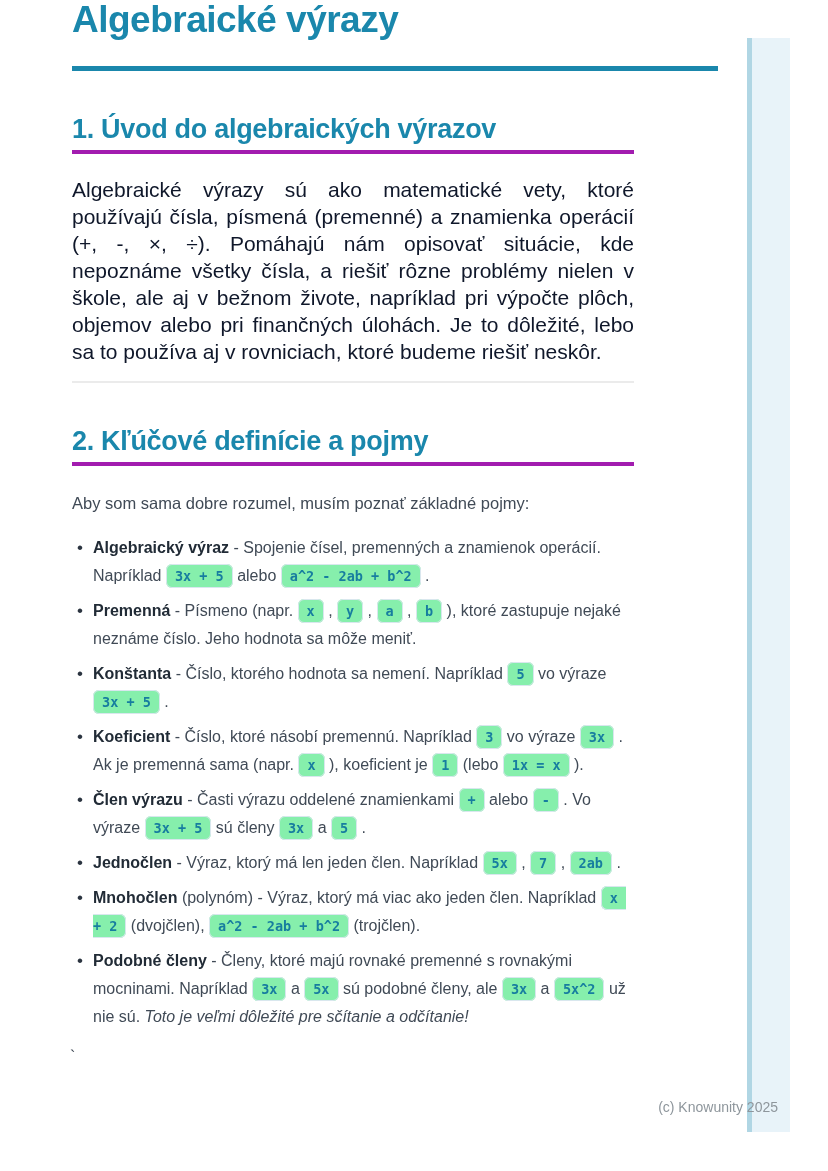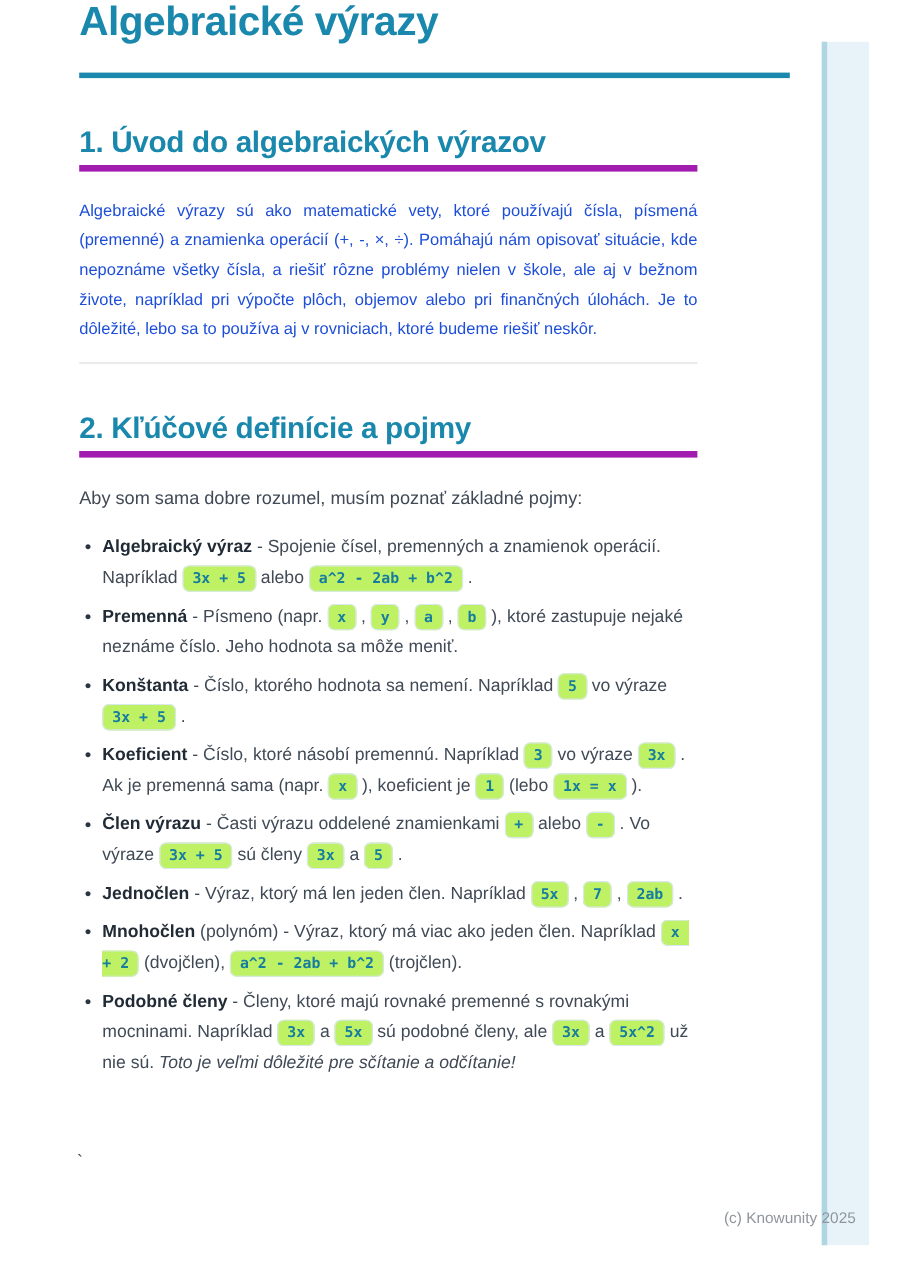--- a/index.html
+++ b/index.html
@@ -46,29 +46,29 @@
   .inner { width: 562px; }
 
   h2 {
     margin: 42px 0 0 0;
     font-size: 27px;
     line-height: 33px;
     font-weight: 700;
     letter-spacing: -0.3px;
     color: #1a87ac;
     padding-bottom: 4px;
-    border-bottom: 6px solid #a21caf;
+    border-bottom: 4px solid #a21caf;
   }
 
   p.lead {
     margin: 22px 0 4px 0;
-    font-size: 15px;
+    font-size: 21px;
     line-height: 27px;
     text-align: justify;
-    color: #1d4ed8;
+    color: #0f172a;
   }
 
   .divider {
     margin-top: 16px;
     width: 562px; height: 2px;
     background: #ebebeb;
   }
 
   p.intro {
     margin: 24px 0 0 0;
@@ -96,21 +96,21 @@
     left: 5px; top: 0;
     color: #2b3440;
     font-size: 17px;
   }
 
   .seg-bold { font-weight: 700; color: #212b36; margin-top: 32px; }
   .seg-italic { font-style: italic; }
   code.seg-code {
     display: inline;
     padding: 3px 8px;
-    background: #bef264;
+    background: #86efac;
     border: 1px solid #d9e7ee;
     border-radius: 6px;
     font-family: "DejaVu Sans Mono", "Liberation Mono", monospace;
     font-weight: 700;
     font-size: 13.5px;
     color: #177d9f;
     white-space: pre-wrap;
   }
 
   .stray {

